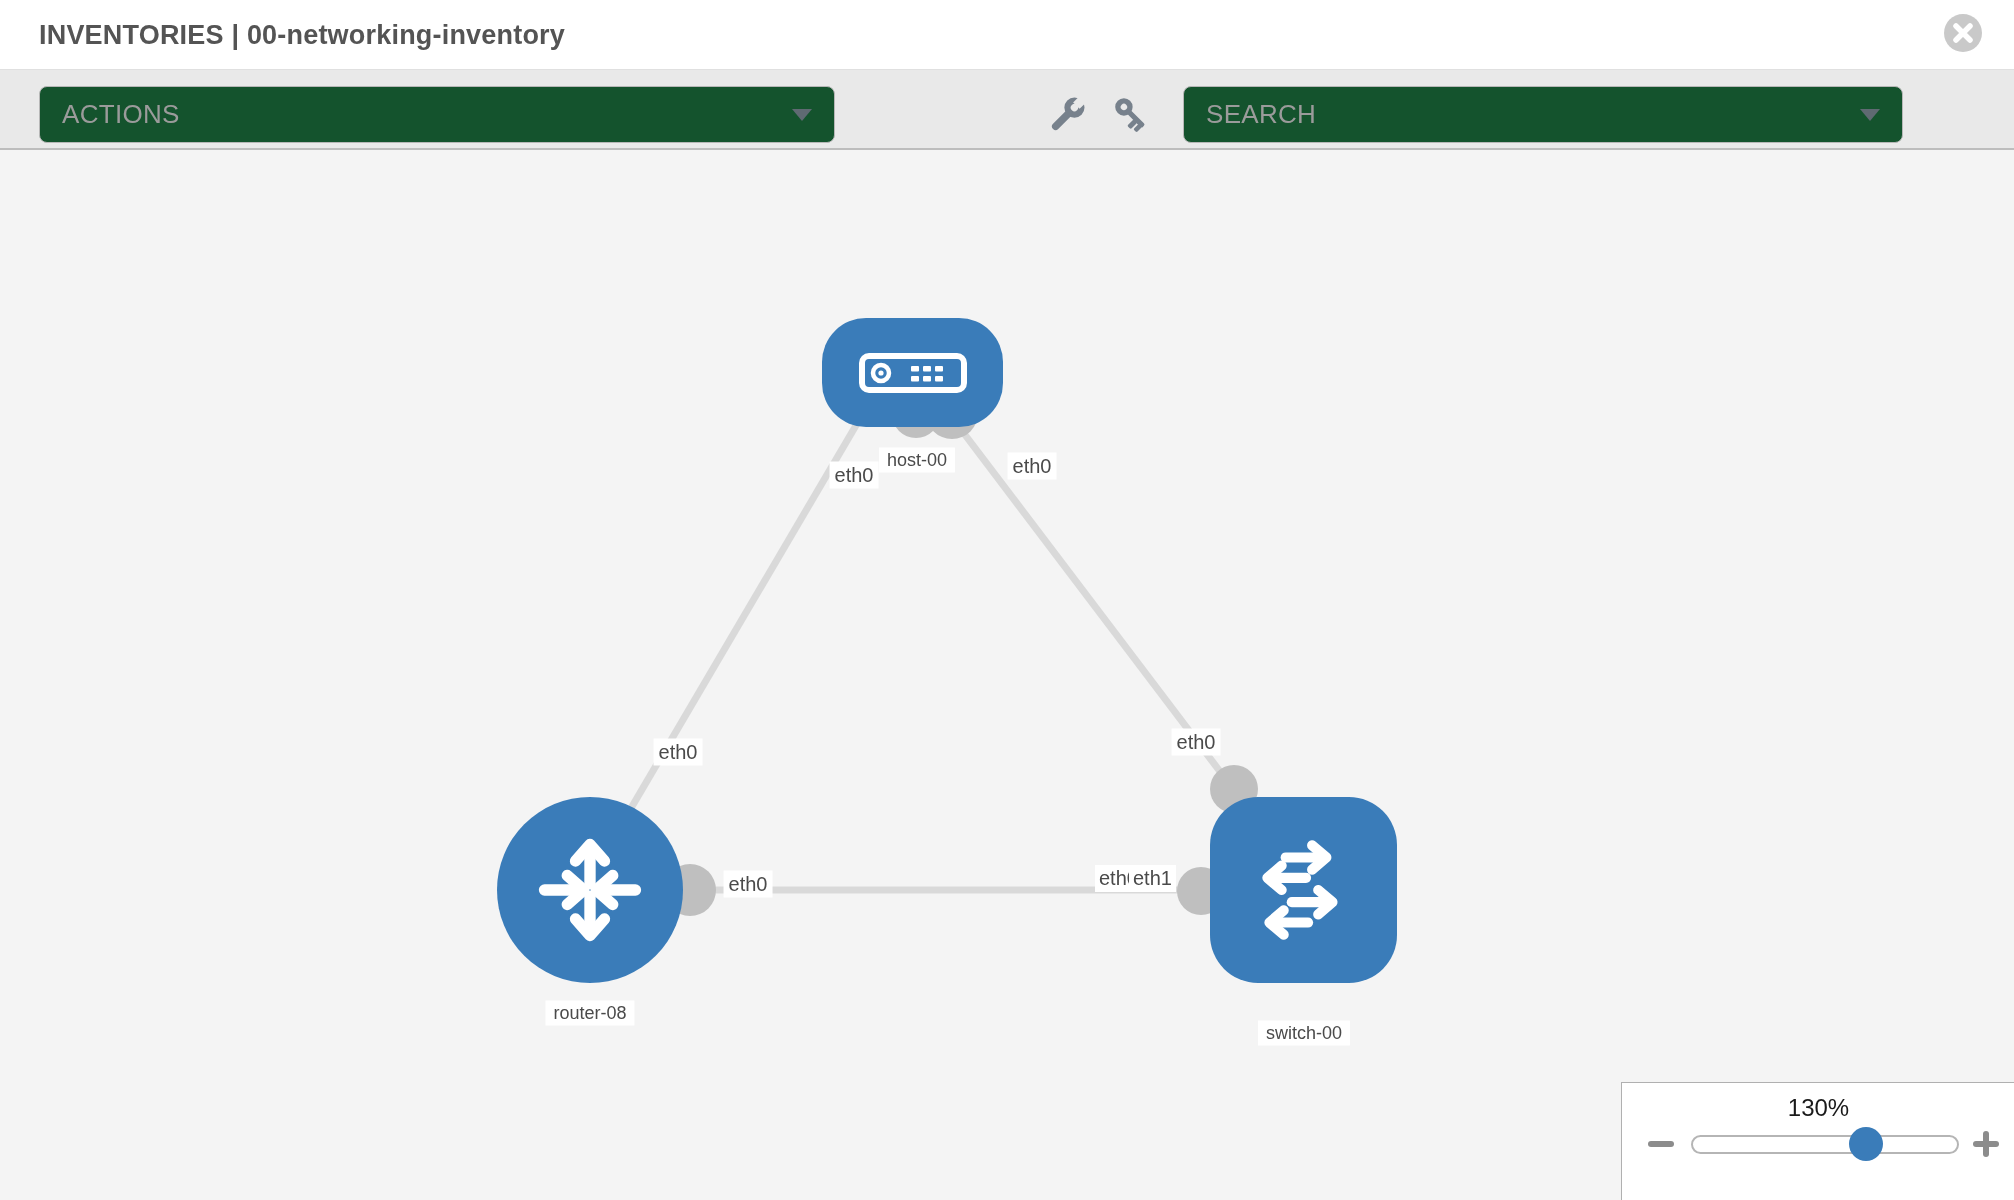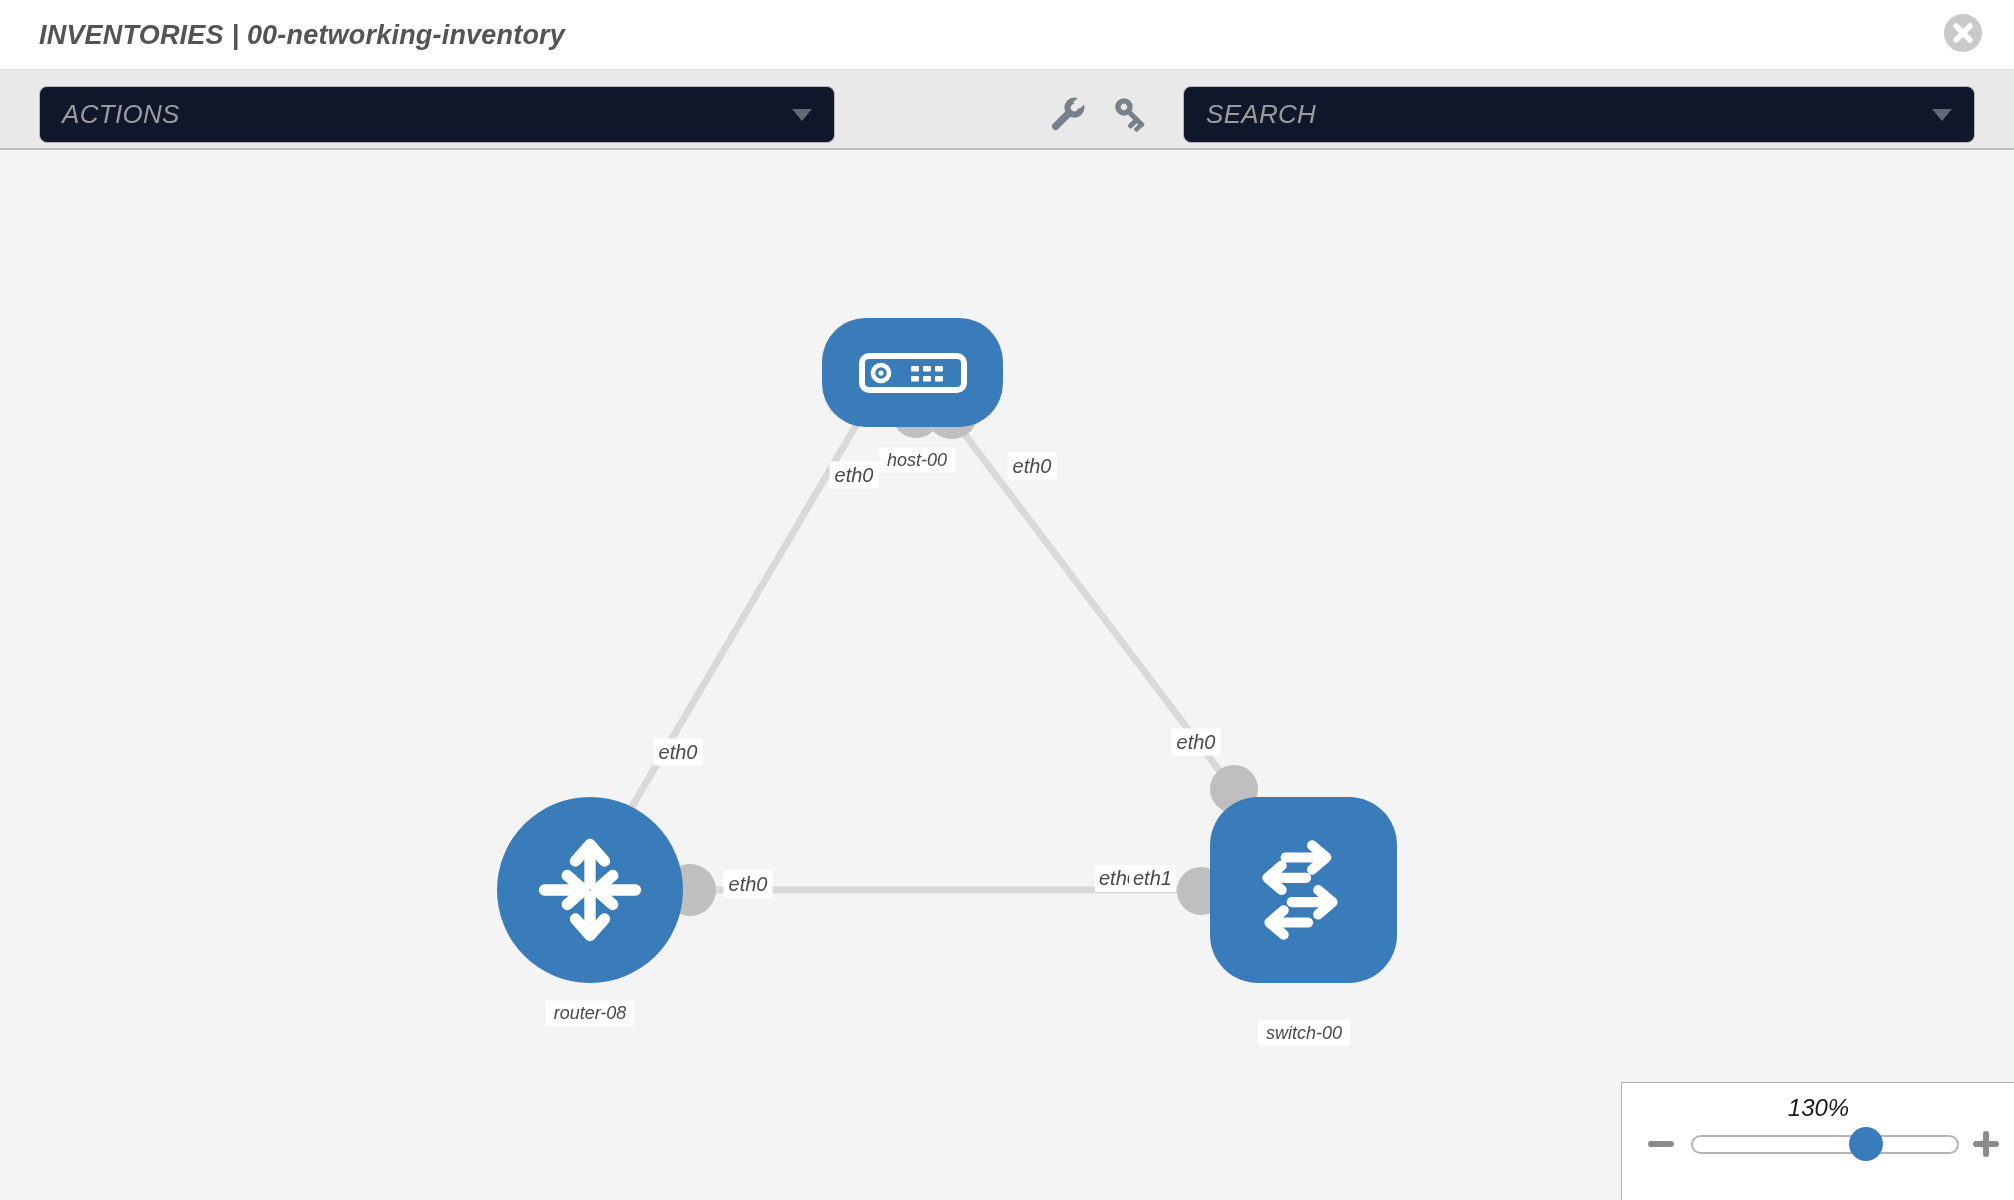--- a/index.html
+++ b/index.html
@@ -1,21 +1,21 @@
 <!DOCTYPE html>
 <html><head>
 <meta charset="utf-8">
 <style>
   html,body{margin:0;padding:0;}
   body{
     width:2014px;height:1200px;overflow:hidden;position:relative;
     font-family:"Liberation Sans","DejaVu Sans",sans-serif;
     background:#f4f4f4;
   }
-  .app{position:absolute;inset:0;font-style:italic;}
+  .app{position:absolute;inset:0;}
 
   
   .header{
     position:absolute;left:0;top:0;width:2014px;height:70px;
     background:#ffffff;border-bottom:1px solid #e0e0e0;box-sizing:border-box;
   }
   .page-title{
     position:absolute;left:39px;top:0;line-height:70px;margin:0;
     font-size:27px;font-weight:700;color:#545454;letter-spacing:.2px;
   }
@@ -24,26 +24,26 @@
     border:none;background:transparent;padding:0;cursor:pointer;
   }
 
   
   .toolbar{
     position:absolute;left:0;top:70px;width:2014px;height:80px;
     background:#e9e9e9;border-bottom:2px solid #bdbdbd;box-sizing:border-box;
   }
   .dd{
     position:absolute;top:16px;height:57px;box-sizing:border-box;
-    background:#0f172a;border:1px solid #b7b7b7;border-radius:8px;
+    background:#14532d;border:1px solid #b7b7b7;border-radius:8px;
     display:flex;align-items:center;justify-content:space-between;
     padding:0 22px;cursor:pointer;
   }
   .dd-actions{left:39px;width:796px;}
-  .dd-search{left:1183px;width:792px;}
+  .dd-search{left:1183px;width:720px;}
   .dd-label{font-size:26px;color:#9b9b9b;letter-spacing:.3px;}
   .caret{
     width:0;height:0;border-left:10px solid transparent;border-right:10px solid transparent;
     border-top:12px solid #5f6a72;
   }
   .tool-icon{position:absolute;top:24px;width:44px;height:44px;cursor:pointer;}
   .tool-icon.wrench{left:1044px;}
   .tool-icon.key{left:1111px;}
 
   

